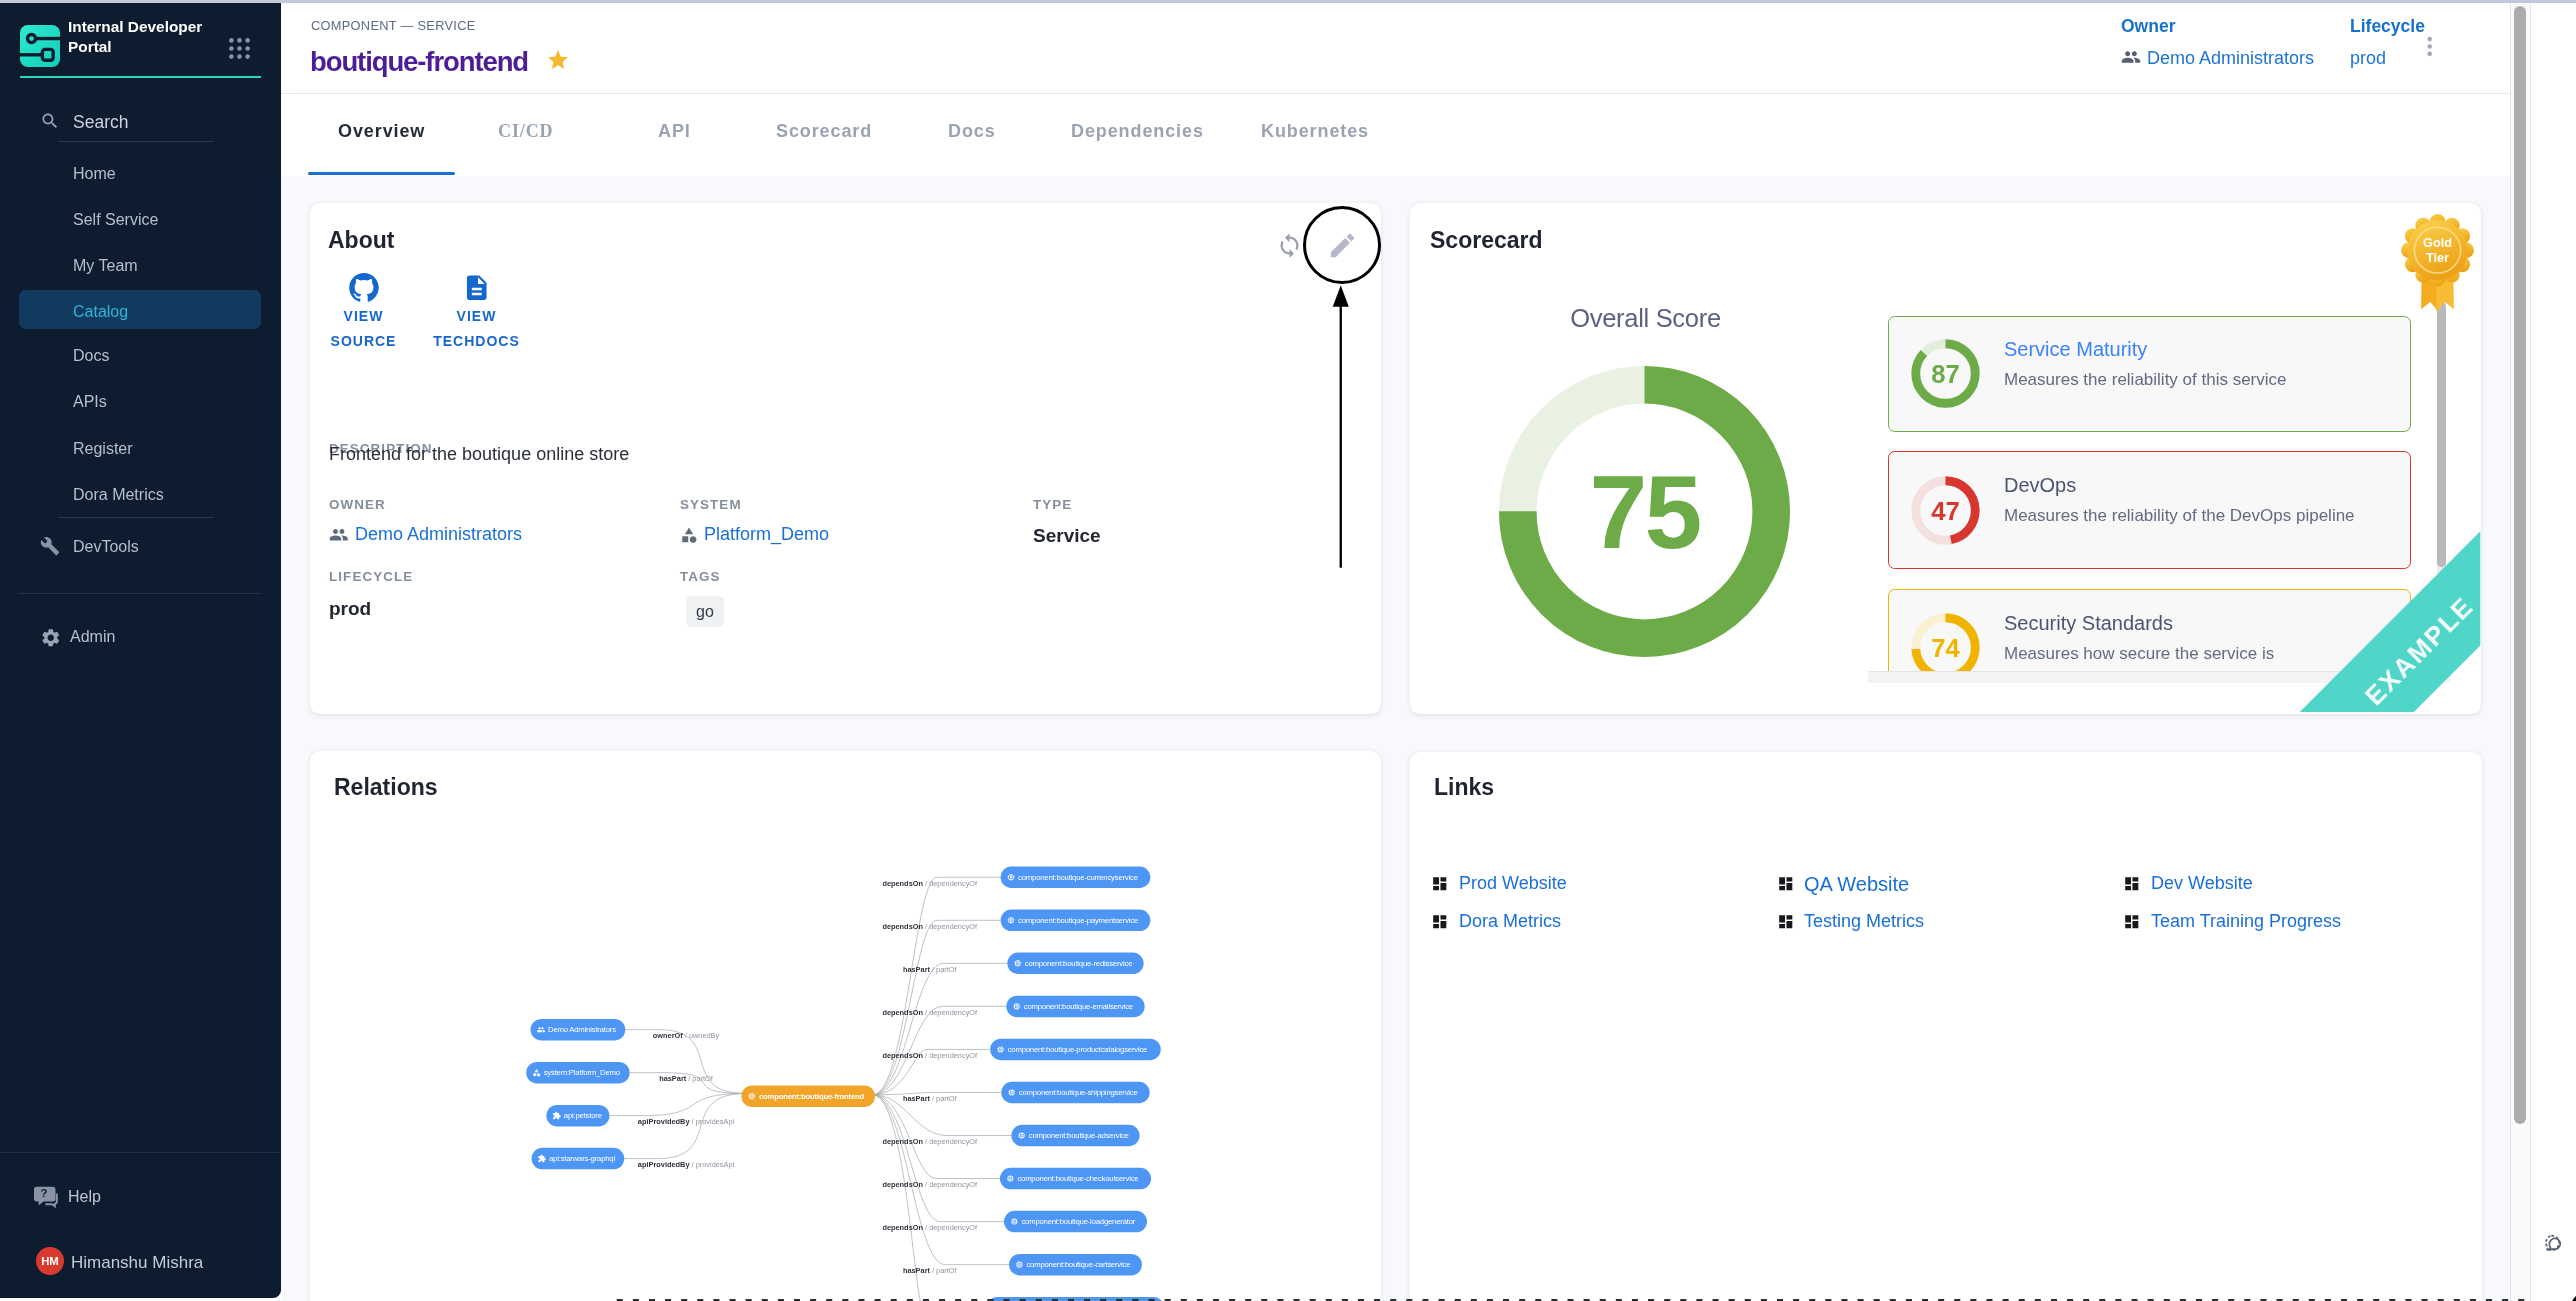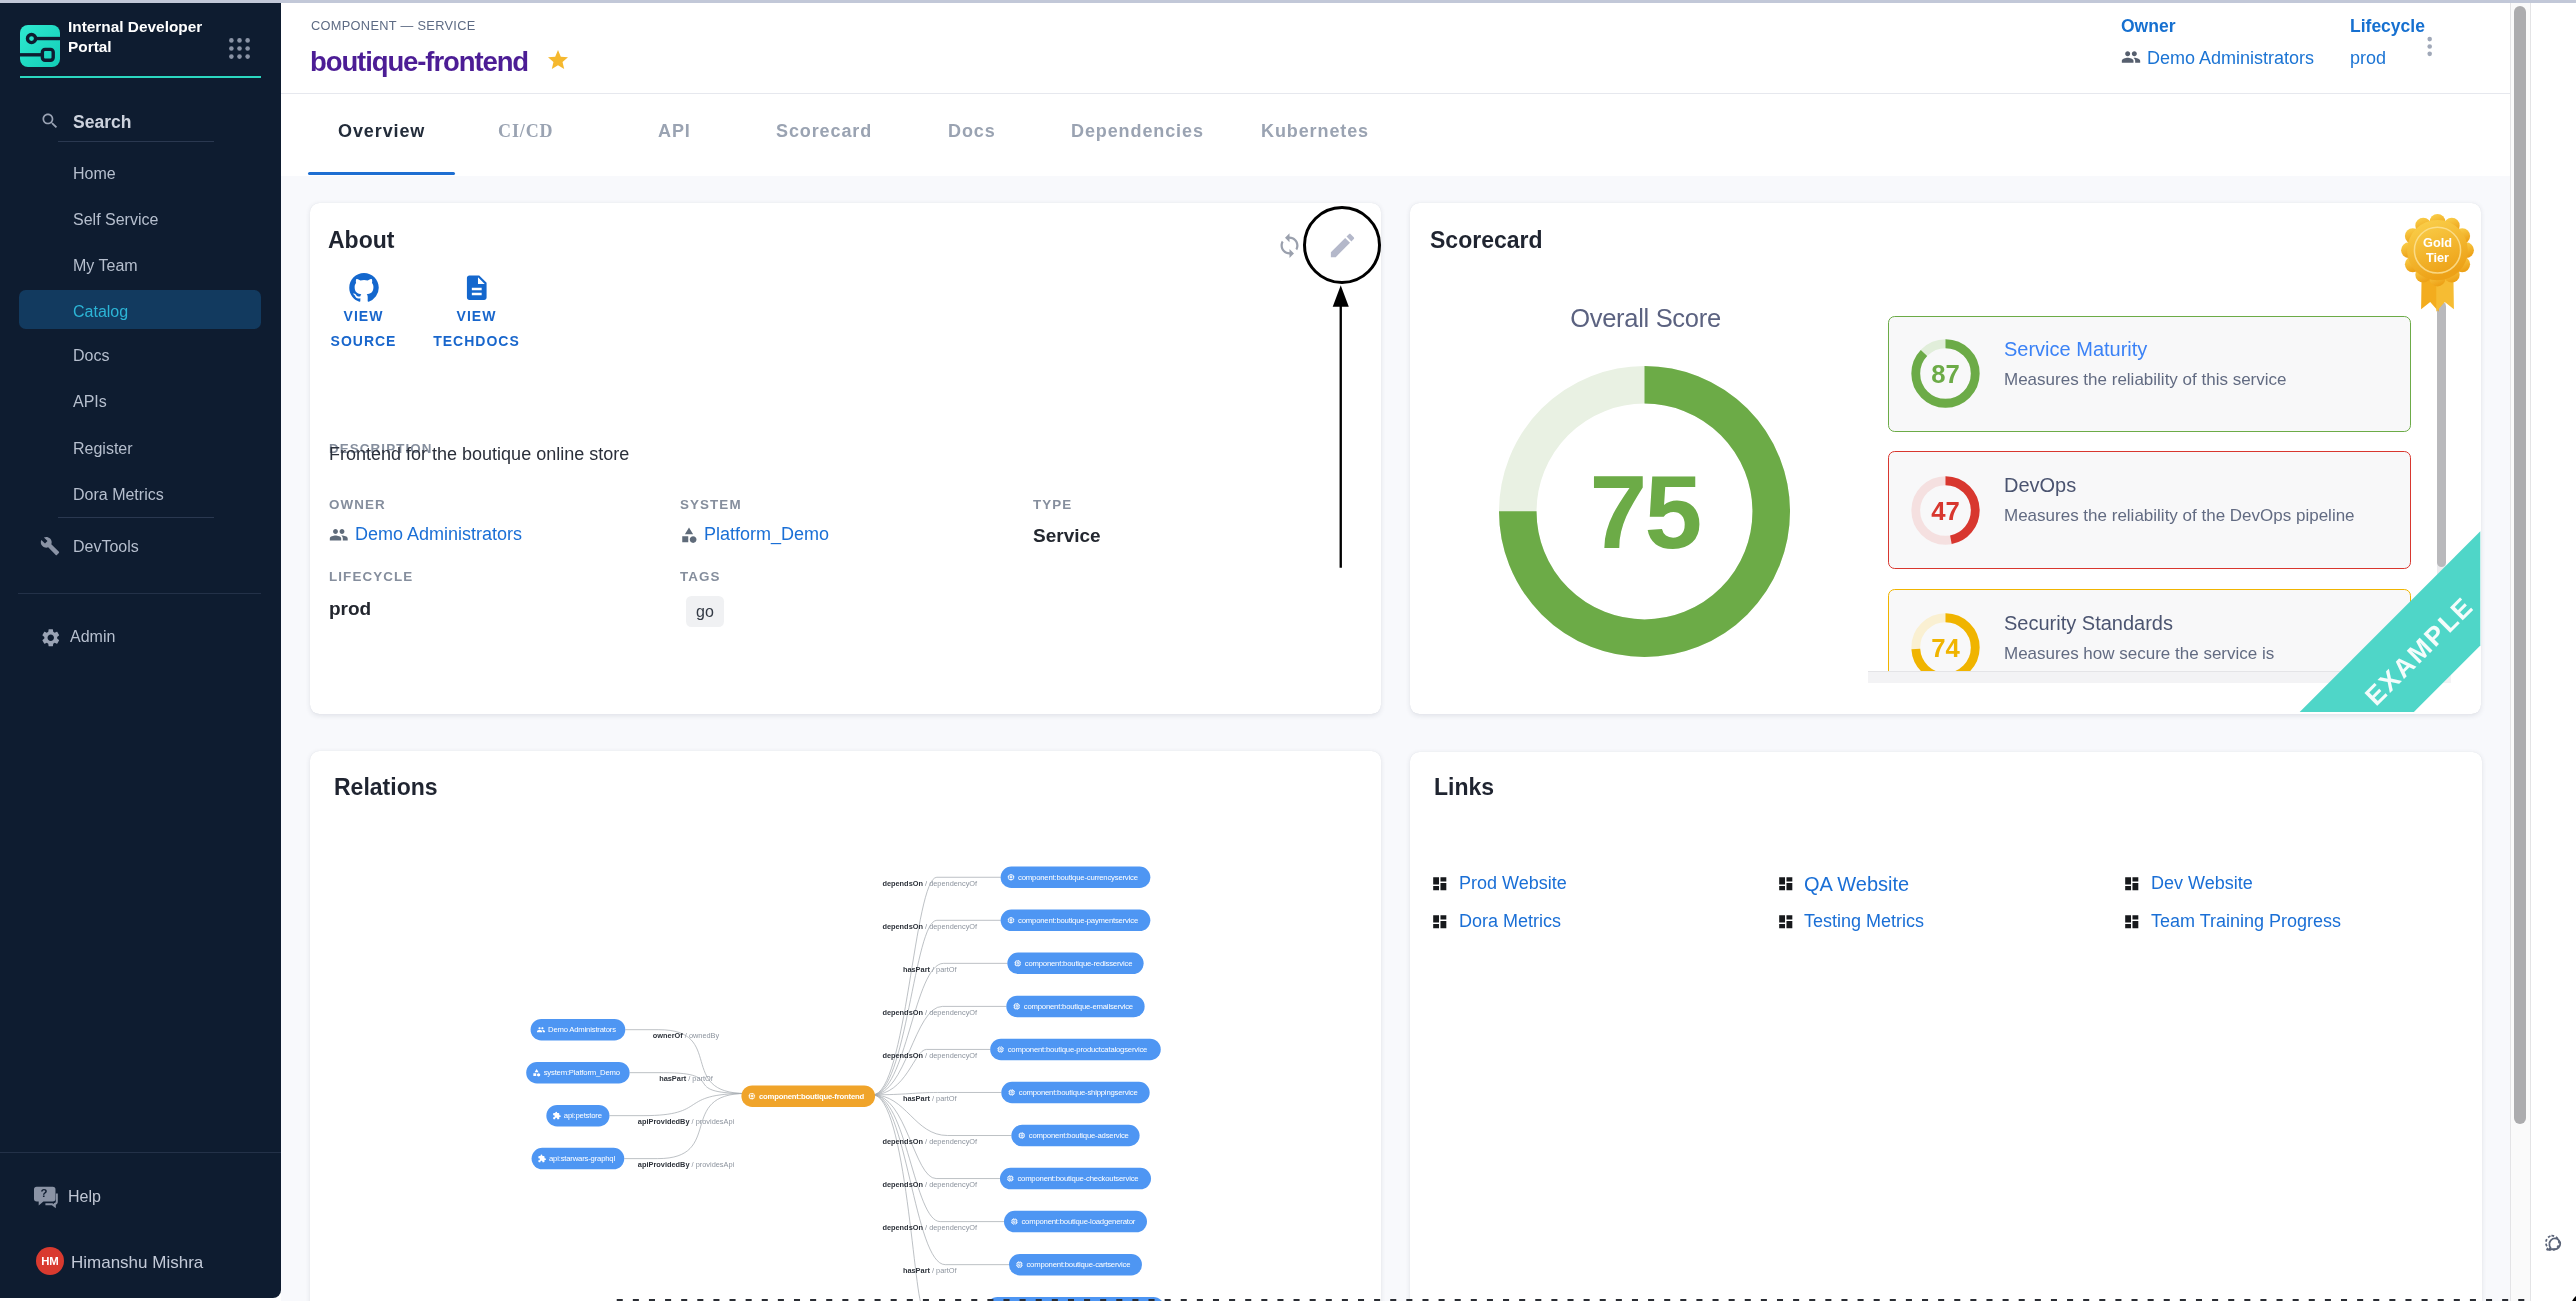--- a/index.html
+++ b/index.html
@@ -62,21 +62,21 @@
         <circle cx="5" cy="29" r="3.4"></circle>
           <circle cx="17" cy="29" r="3.4"></circle>
           <circle cx="29" cy="29" r="3.4"></circle>
       </g>
     </svg>
     <div class="abs" style="left:19.5px; top:73px; width:241px; height:2px; background:#2bd7c0;"></div>
 
     <svg class="sideicon" style="left:40px; top:108px;" width="20" height="20" viewBox="0 0 24 24">
       <path fill="#9aa3b4" d="M15.5 14h-.79l-.28-.27C15.41 12.59 16 11.11 16 9.5 16 5.91 13.09 3 9.5 3S3 5.91 3 9.5 5.91 16 9.5 16c1.61 0 3.09-.59 4.23-1.57l.27.28v.79l5 4.99L20.49 19l-4.99-5zm-6 0C7.01 14 5 11.99 5 9.5S7.01 5 9.5 5 14 7.01 14 9.5 11.99 14 9.5 14z"></path>
     </svg>
-    <div class="navtxt" style="top:109px; font-size:17.5px; color:#ccd2dd;font-weight:bold;">Search</div>
+    <div class="navtxt" style="top:109px; font-size:17.5px; color:#ccd2dd;">Search</div>
     <div class="divline" style="left:58px; top:138px; width:156px;"></div>
 
     <div class="navtxt" style="top:162px;">Home</div>
     <div class="navtxt" style="top:208px;">Self Service</div>
     <div class="navtxt" style="top:254px;">My Team</div>
     <div id="catpill"></div>
     <div class="navtxt" style="top:300px; color:#2cb5d6;">Catalog</div>
     <div class="navtxt" style="top:344px;">Docs</div>
     <div class="navtxt" style="top:390px;">APIs</div>
     <div class="navtxt" style="top:437px;">Register</div>

